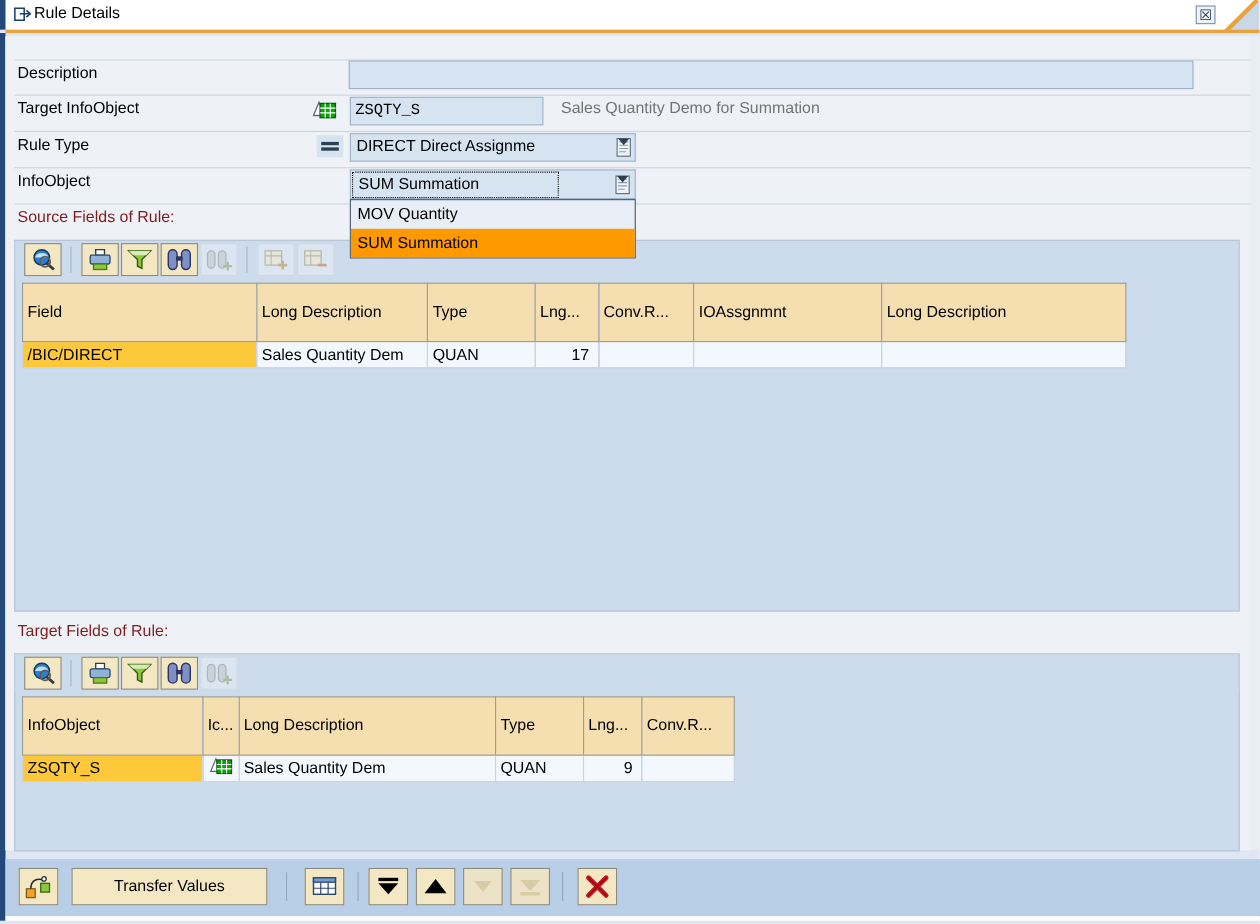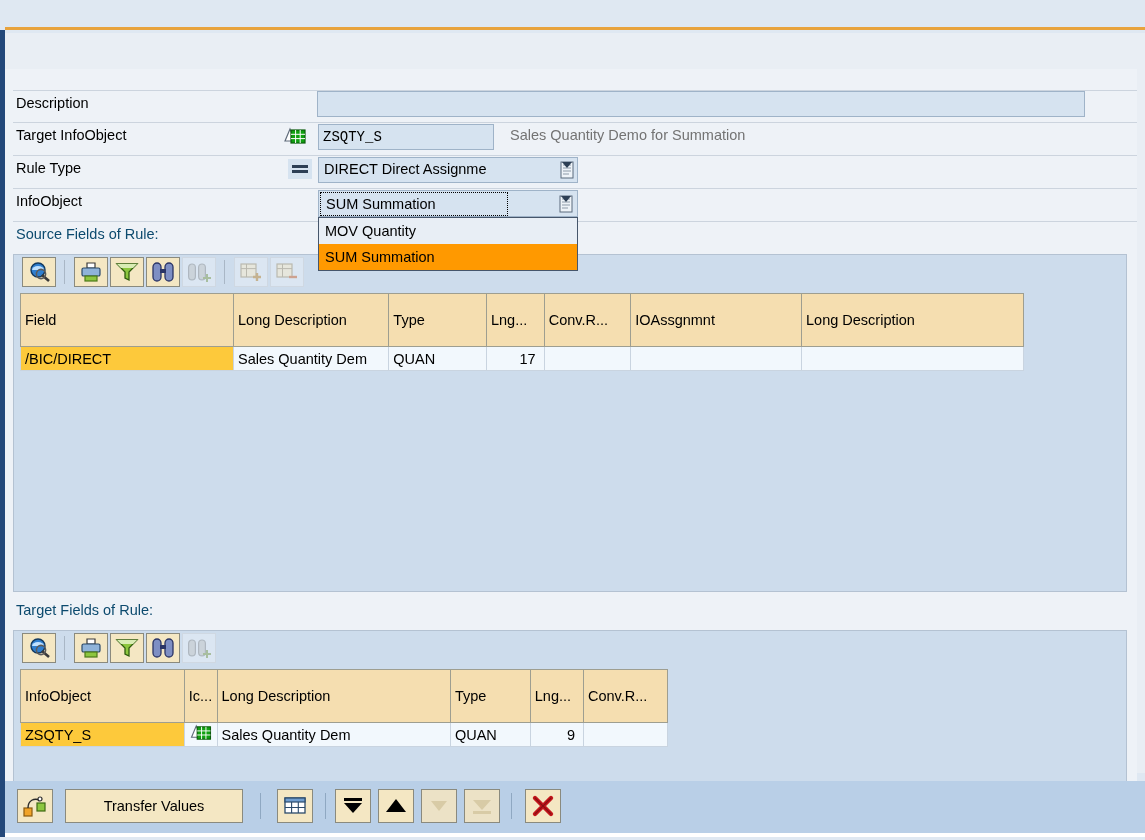--- a/index.html
+++ b/index.html
@@ -50,21 +50,20 @@
   .title-corner svg{display:block;}
 
   
   .panel{
     position:absolute;left:5px;top:33px;width:1140px;height:740px;
     background:#e9eef4;
   }
   .panel-inner{
     position:absolute;left:0px;top:0px;width:1132px;height:740px;
     background:#eef2f7;
-    margin-top:36px;
   }
   .leftrail{
     position:absolute;left:0;top:30px;width:5px;height:807px;background:#23487a;
   }
   .flabel{
     position:absolute;font-size:14.5px;color:#000;white-space:nowrap;
   }
   .sep{
     position:absolute;height:1px;background:#ccd4de;left:8px;width:1124px;
   }
@@ -95,21 +94,21 @@
     border:1px solid #46566b;background:#e8eef5;
   }
   .ddopt{
     height:26px;line-height:26px;padding-left:6px;
     font-size:14.5px;color:#000;white-space:nowrap;cursor:pointer;
   }
   .ddopt.sel{background:#ff9900;color:#000;}
 
   
   .sectionlabel{
-    position:absolute;font-size:14.5px;color:#0c4a6e;white-space:nowrap;
+    position:absolute;font-size:14.5px;color:#7f1d1d;white-space:nowrap;
   }
   .gridwrap{
     position:absolute;box-sizing:border-box;
     background:#cddcec;border:1px solid #b4c2d2;
   }
   .gtoolbar{
     position:absolute;left:0;top:0;height:34px;
     background:#cddcec;
   }
   .tbtn{
@@ -157,20 +156,38 @@
   .bbtn.dis{background:#ece2c6;}
   .bsep{position:absolute;top:12px;width:1px;height:26px;background:#8fa8c2;}
   .bbtn svg{display:block;margin:4px auto 0 auto;}
   .bottomline{position:absolute;left:5px;top:833px;width:1140px;height:4px;background:#ffffff;}
 </style>
 </head>
 <body>
 
 <div class="win">
 
+  <div class="titlebar">
+    <div class="title-leftbar"></div>
+    <span class="title-icon">
+      <svg width="17" height="16" viewBox="0 0 17 16">
+        <path d="M1.5 2.5 H10 V13.5 H1.5 Z" fill="#ffffff" stroke="#1b3e6e" stroke-width="1.4"></path>
+        <path d="M6 7.5 H15" stroke="#1b3e6e" stroke-width="1.4" fill="none"></path>
+        <path d="M12 4.5 L15.5 7.5 L12 10.5" fill="none" stroke="#1b3e6e" stroke-width="1.4"></path>
+      </svg>
+    </span>
+    <span class="title-text">Rule Details</span>
+    <div class="title-close">☒</div>
+    <div class="title-corner">
+      <svg width="55" height="31" viewBox="0 0 55 31">
+        <path d="M0 31 L24 31 L55 0 L55 31 Z" fill="#c9d7e6"></path>
+        <path d="M22 31 L53 0" stroke="#e8a33d" stroke-width="4" fill="none"></path>
+      </svg>
+    </div>
+  </div>
   <div class="title-underline"></div>
   <div class="leftrail"></div>
 
   <div class="panel">
     <div class="panel-inner">
 
       <div class="sep" style="top:21px;"></div>
       <div class="sep" style="top:53px;"></div>
       <div class="sep" style="top:86px;"></div>
       <div class="sep" style="top:119px;"></div>

